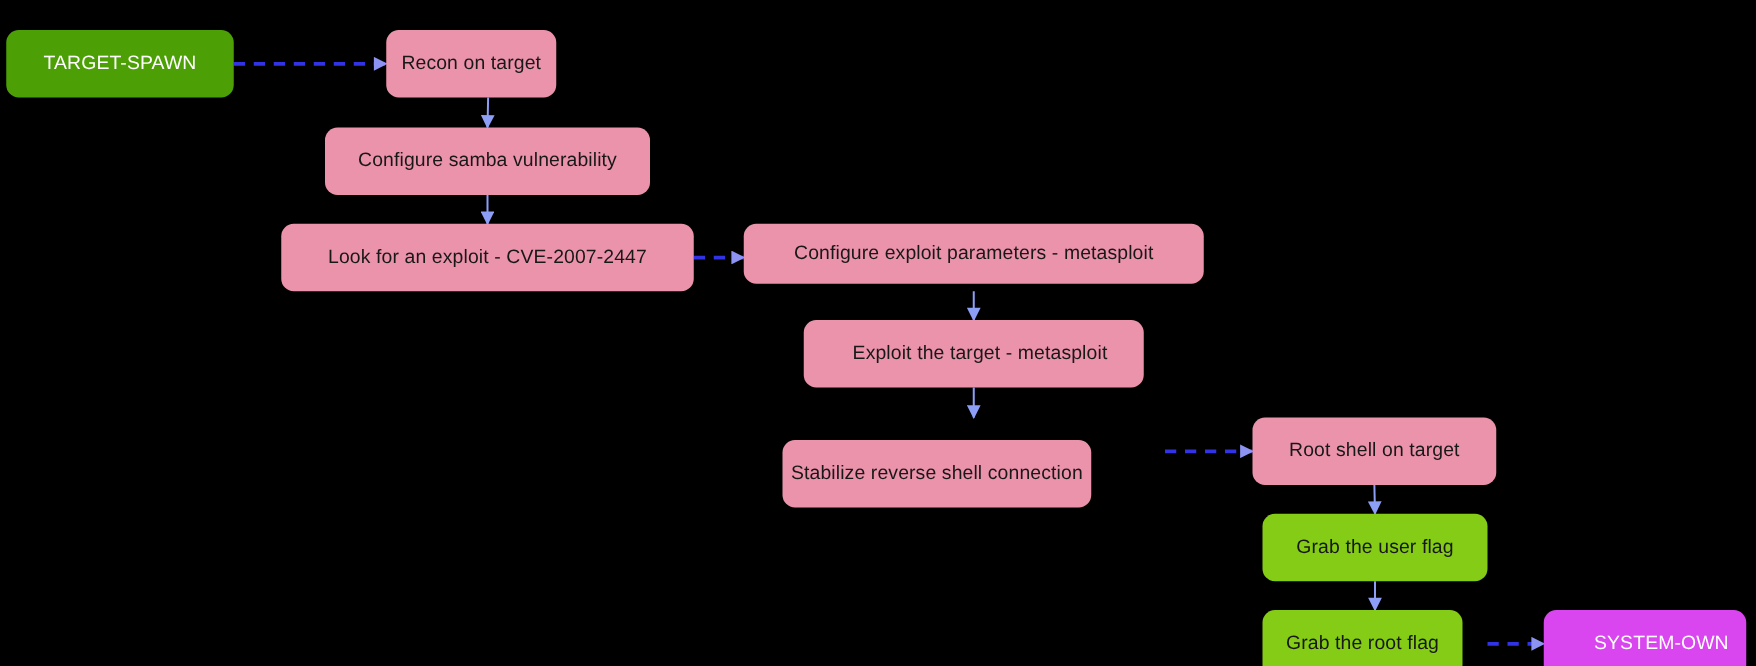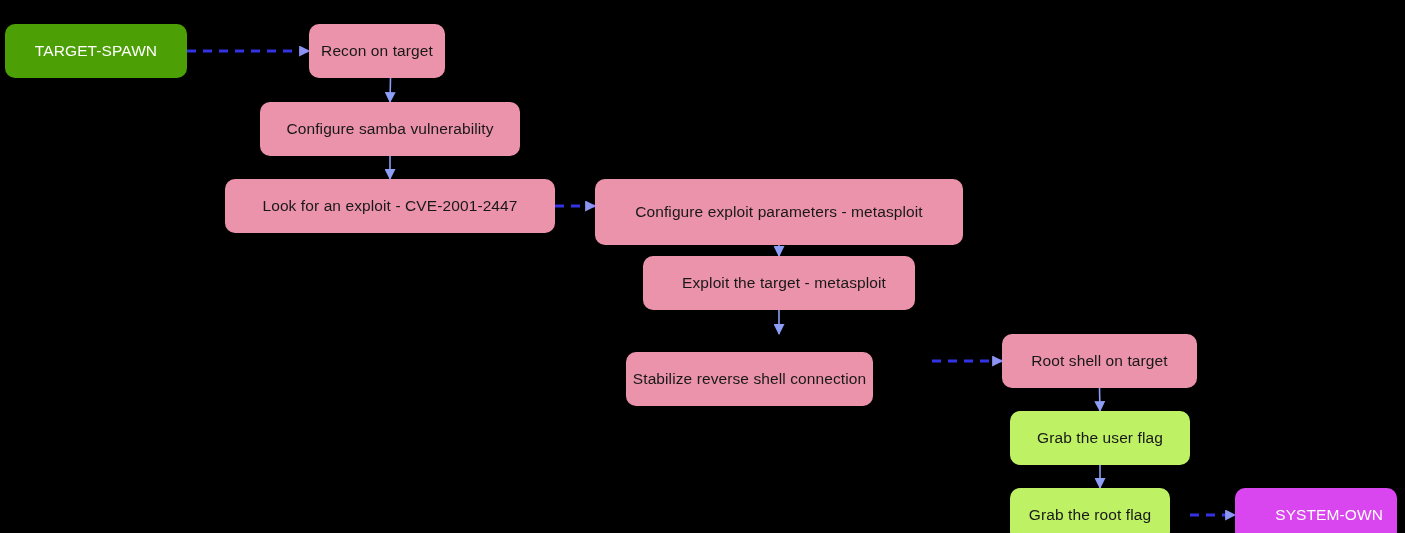--- a/index.html
+++ b/index.html
@@ -49,21 +49,21 @@
   }
   .node.kind-start {
     background: #4CA006;
     color: #FFFFFF;
   }
   .node.kind-step {
     background: #EC93AC;
     color: #181818;
   }
   .node.kind-flag {
-    background: #bef264;
+    background: #84cc16;
     color: #181818;
   }
   .node.kind-end {
     background: #d946ef;
     color: #FFFFFF;
     justify-content: flex-end;
   }
 </style>
 </head>
 <body>
@@ -93,23 +93,23 @@
       <div class="node kind-start" style="left: 5px; top: 8px; width: 182px; height: 54px;">
         <span class="node-label">TARGET-SPAWN</span>
       </div>
       <div class="node kind-step" style="left: 309px; top: 8px; width: 136px; height: 54px;">
         <span class="node-label">Recon on target</span>
       </div>
       <div class="node kind-step" style="left: 260px; top: 86px; width: 260px; height: 54px;">
         <span class="node-label">Configure samba vulnerability</span>
       </div>
       <div class="node kind-step" style="left: 225px; top: 163px; width: 330px; height: 54px;">
-        <span class="node-label">Look for an exploit - CVE-2001-2447</span>
+        <span class="node-label">Look for an exploit - CVE-2007-2447</span>
       </div>
-      <div class="node kind-step" style="left: 595px; top: 163px; width: 368px; height: 66px;">
+      <div class="node kind-step" style="left: 595px; top: 163px; width: 368px; height: 48px;">
         <span class="node-label">Configure exploit parameters - metasploit</span>
       </div>
       <div class="node kind-step" style="left: 643px; top: 240px; width: 272px; height: 54px; padding-left: 24px;">
         <span class="node-label">Exploit the target - metasploit</span>
       </div>
       <div class="node kind-step" style="left: 626px; top: 336px; width: 247px; height: 54px;">
         <span class="node-label">Stabilize reverse shell connection</span>
       </div>
       <div class="node kind-step" style="left: 1002px; top: 318px; width: 195px; height: 54px;">
         <span class="node-label">Root shell on target</span>

